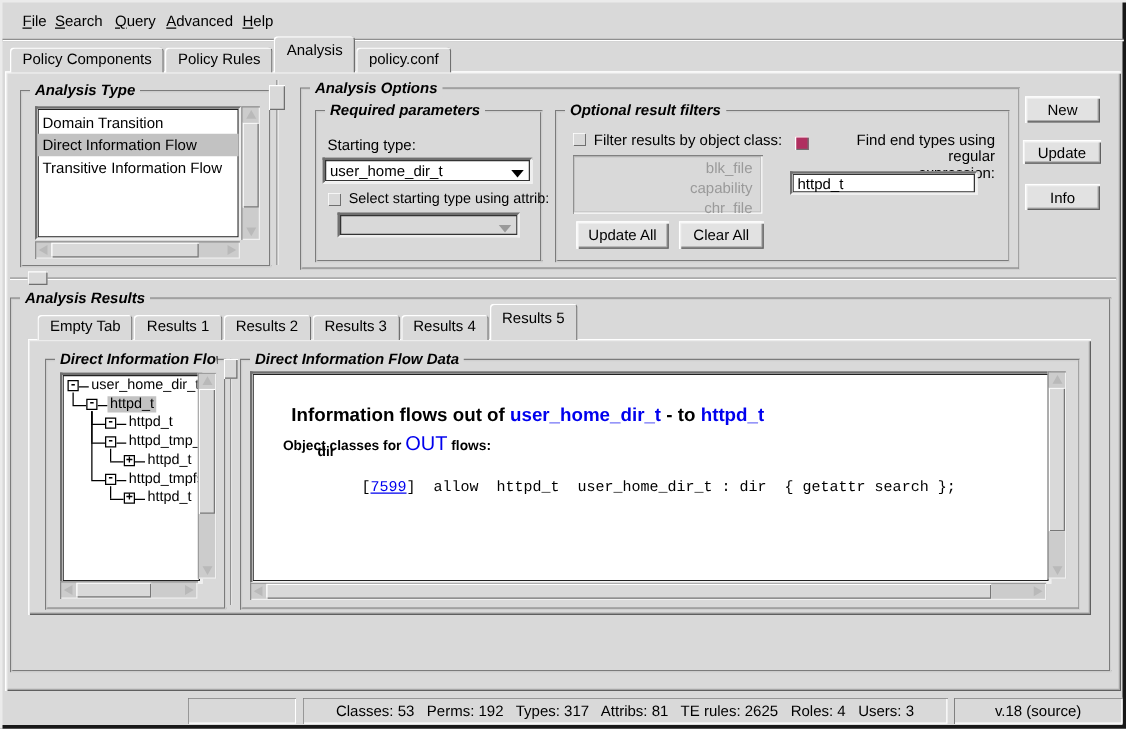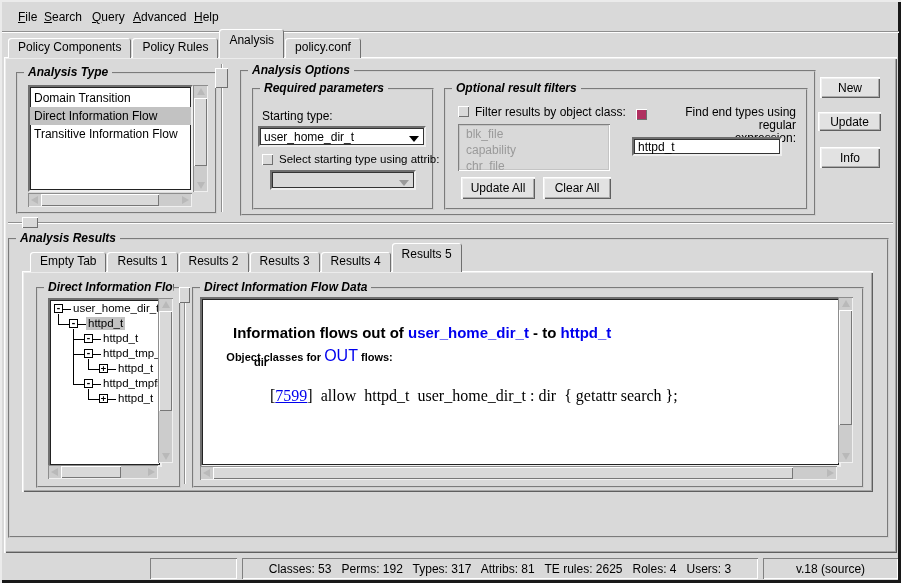--- a/index.html
+++ b/index.html
@@ -130,21 +130,21 @@
     <div class="combo-arrow dis"></div>
   </div>
 
   <div class="abs lf" style="left:444px;top:88px;width:360px;height:118px;">
     <div class="lf-title">Optional result filters</div>
   </div>
   <div class="cbrow" style="left:458px;top:105px;">
     <span class="chk" style="margin-top:1px;"></span>
     <span>Filter results by object class:</span>
   </div>
-  <div class="abs sunken" id="objclass-list" style="left:458px;top:124px;width:152px;height:47px;box-shadow:inset 1px 1px 0 #808080, inset -1px -1px 0 #fff, inset 0 0 0 2px #c4c4c4;padding:2px 4px;box-sizing:border-box;overflow:hidden;">
+  <div class="abs sunken" id="objclass-list" style="left:458px;top:124px;width:152px;height:47px;box-shadow:inset 1px 1px 0 #808080, inset -1px -1px 0 #fff, inset 0 0 0 2px #c4c4c4;padding:2px 4px;box-sizing:border-box;overflow:hidden;text-align:right;">
       <div class="lb-item dis">blk_file</div>
       <div class="lb-item dis">capability</div>
       <div class="lb-item dis">chr_file</div>
     </div>
   <div class="abs btn" style="left:461px;top:177px;width:74px;height:22px;">Update All</div>
   <div class="abs btn" style="left:543px;top:177px;width:68px;height:22px;">Clear All</div>
   <div class="cbrow" style="left:636px;top:106px;width:160px;">
     <span class="chk on" style="margin-top:3px;"></span>
     <span style="line-height:13px;">
       <span>Find end types using regular</span><br>
@@ -240,21 +240,21 @@
     <div class="lf-title">Direct Information Flow Data</div>
   </div>
   <div class="abs white-in" style="left:200px;top:297px;width:637px;height:166px;overflow:hidden;">
     <div class="abs" style="left:6px;top:8px;font-size:15px;font-weight:bold;white-space:pre;">
       <span>Information flows out of </span><span class="blue">user_home_dir_t</span><span> - to </span><span class="blue">httpd_t</span>
     </div>
     <div class="abs" style="left:6px;top:36px;font-size:11px;font-weight:bold;white-space:pre;">
       <span>Object classes for </span><span class="blue" style="font-size:16px;font-weight:normal;">OUT</span><span> flows:</span>
     </div>
     <div class="abs" style="left:52px;top:57px;font-size:11px;font-weight:bold;">dir</div>
-    <div class="abs pre" style="left:44px;top:70px;font-family:Liberation Serif, serif;font-size:16px;">
+    <div class="abs pre" style="left:44px;top:70px;font-family:Liberation Mono, monospace;font-size:12px;">
       <span>[</span><span class="blue" style="text-decoration:underline;">7599</span><span>]</span><span>  allow  httpd_t  user_home_dir_t : dir  { getattr search };</span>
     </div>
   </div>
   <div class="sb" style="left:838px;top:297px;width:15px;height:166px;">
     <div class="sb-btn" style="left:0;top:0;width:15px;height:13px;">
         <div class="tu"></div>
       </div>
     <div class="sb-thumb" style="left:1px;top:13px;width:13px;height:115px;"></div>
     <div class="sb-btn" style="left:0;bottom:0;width:15px;height:13px;">
         <div class="td"></div>

